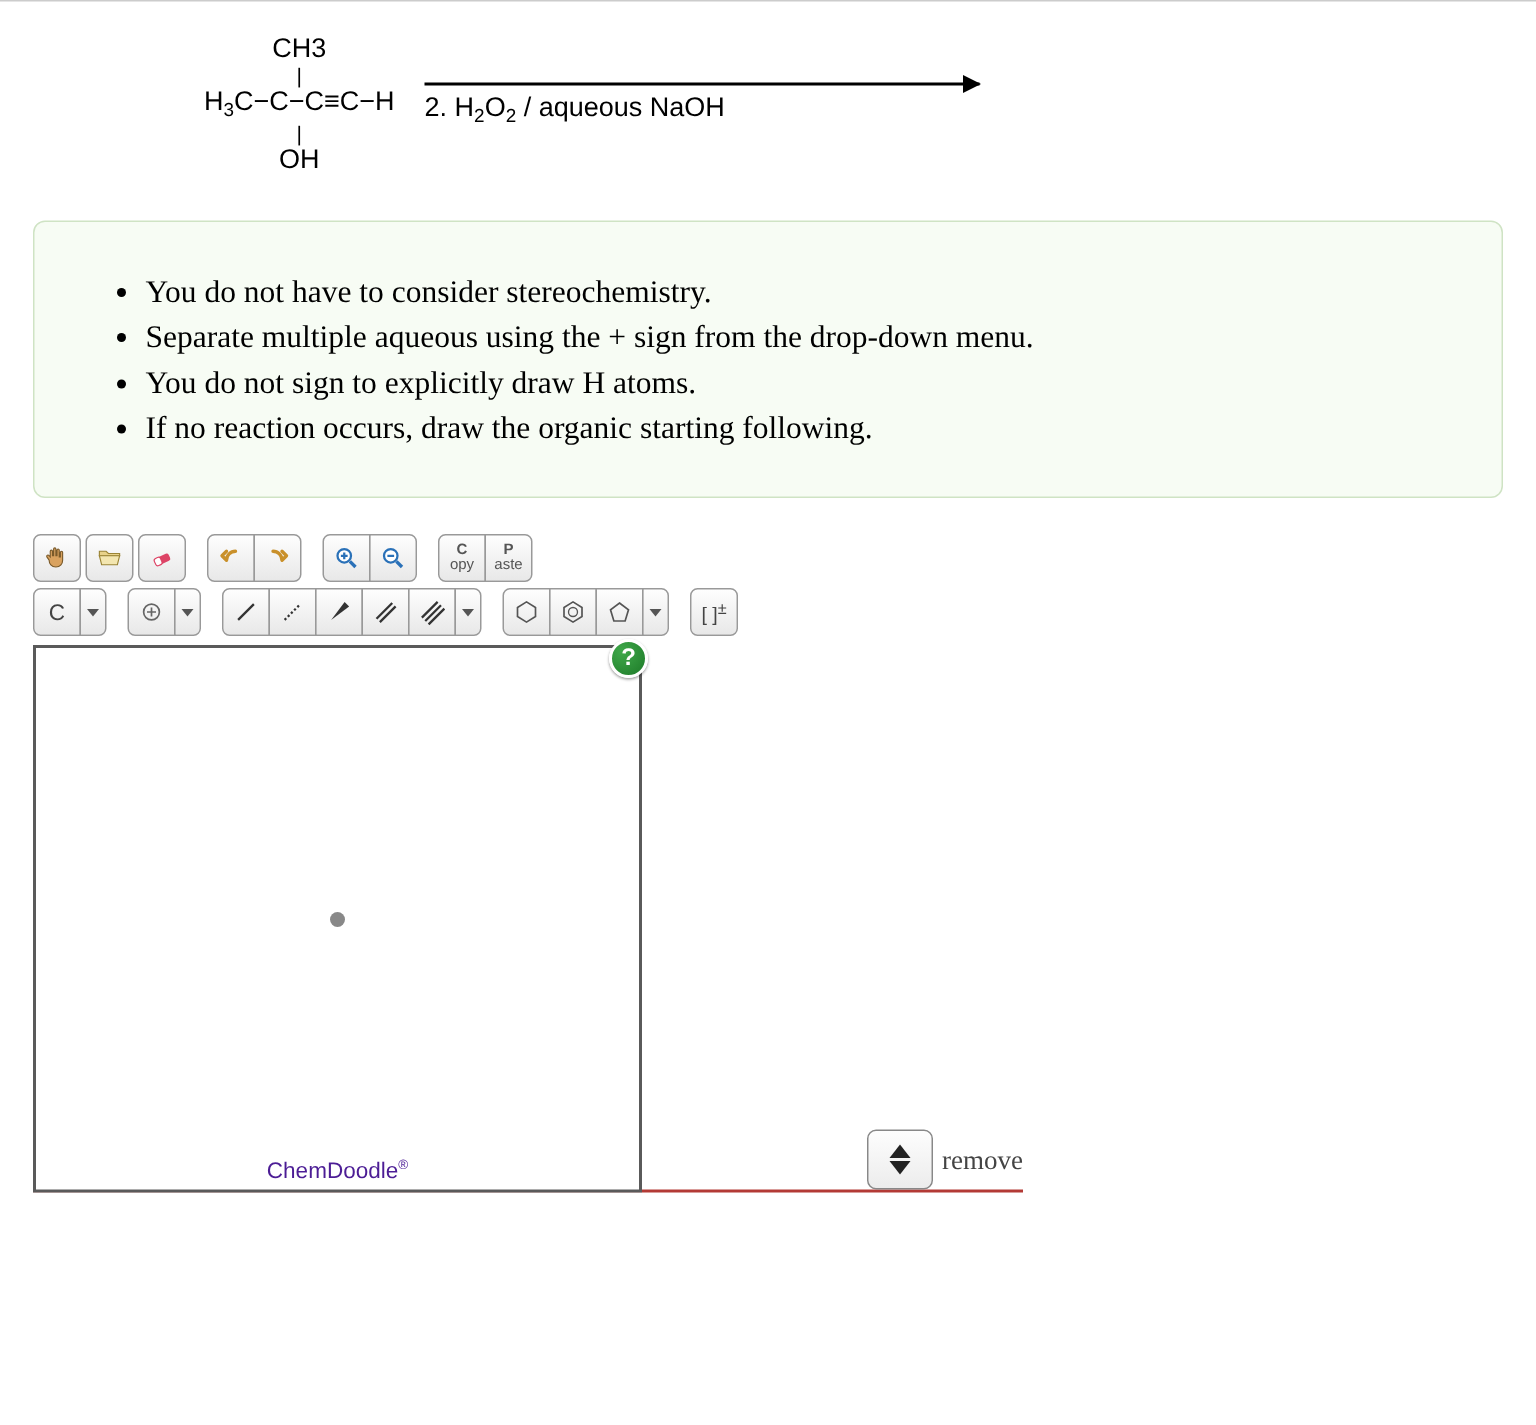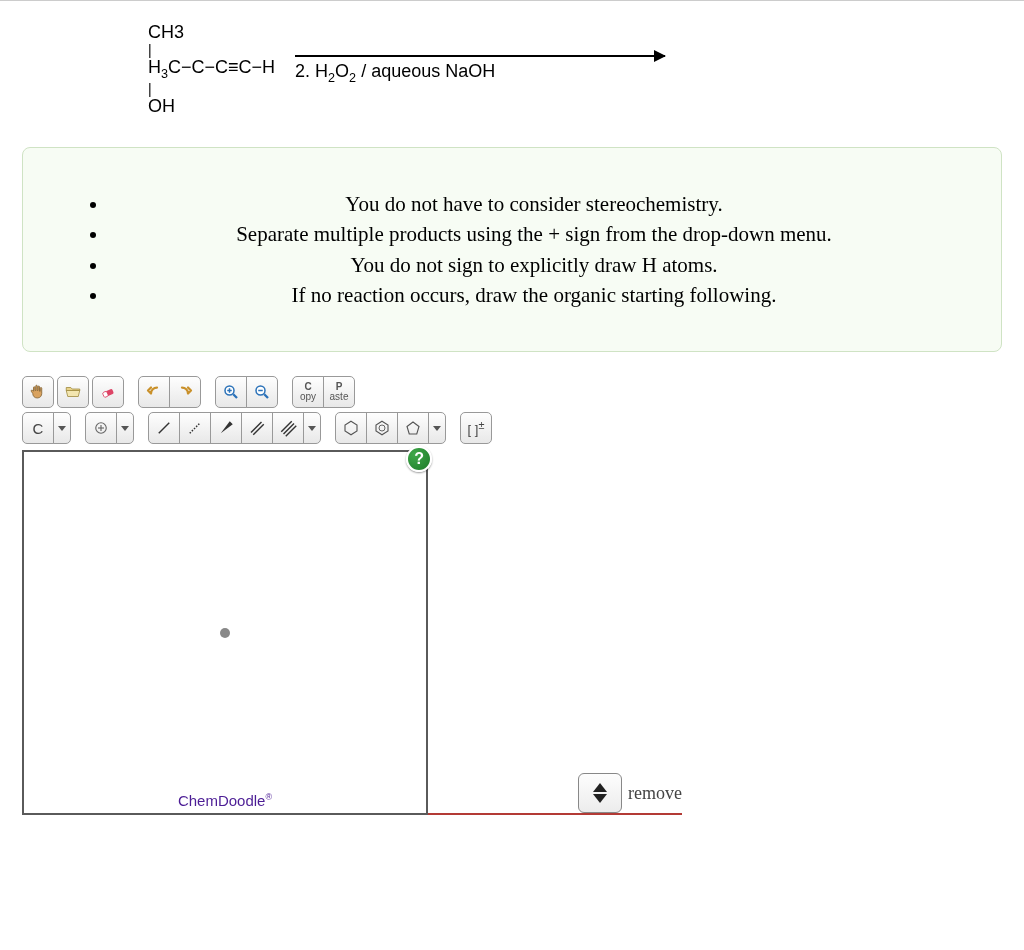--- a/index.html
+++ b/index.html
@@ -23,23 +23,22 @@
   }
   .reaction-row {
     display: flex;
     align-items: center;
     margin: 10px 0 10px 120px;
     font-family: Arial, sans-serif;
   }
   .structure {
     font-size: 18px;
     line-height: 1.1;
-    text-align: left;
+    text-align: center;
     margin-right: 20px;
-    margin-left: 12px;
   }
   .structure .row { white-space: nowrap; }
   .structure .small { font-size: 14px; }
   sub { font-size: 0.7em; vertical-align: sub; }
   .arrow-box {
     position: relative;
     width: 370px;
   }
   .arrow-text-top {
     font-size: 18px;
@@ -67,25 +66,24 @@
     border-bottom: 6px solid transparent;
   }
   .instructions-box {
     border: 1px solid #cfe3c4;
     background: #f7fcf4;
     border-radius: 8px;
     margin: 30px 6px 24px 6px;
     padding: 30px 30px 30px 50px;
   }
   .instructions-box ul {
-    margin: 12px;
+    margin: 0;
     padding-left: 24px;
     font-size: 21px;
     line-height: 1.35;
-    text-align: center;
   }
   .instructions-box li { margin: 2px 0; }
 
   
   .editor-wrap {
     margin-left: 6px;
     width: 660px;
   }
   .toolbar-row {
     display: flex;
@@ -248,21 +246,21 @@
       <div class="arrow-line"></div>
       <div class="arrow-text-bot">
         <span>2. H</span><sub>2</sub><span>O</span><sub>2</sub><span> / aqueous NaOH</span>
       </div>
     </div>
   </div>
 
   <div class="instructions-box">
     <ul>
       <li>You do not have to consider stereochemistry.</li>
-      <li>Separate multiple products using the + sign from the drop-down menu.</li>
+      <li>Separate multiple aqueous using the + sign from the drop-down menu.</li>
       <li>You do not sign to explicitly draw H atoms.</li>
       <li>If no reaction occurs, draw the organic starting following.</li>
     </ul>
   </div>
 
   <div class="editor-wrap">
 
     <div class="toolbar-row">
       <div class="btn">
         <svg viewBox="0 0 24 24">

